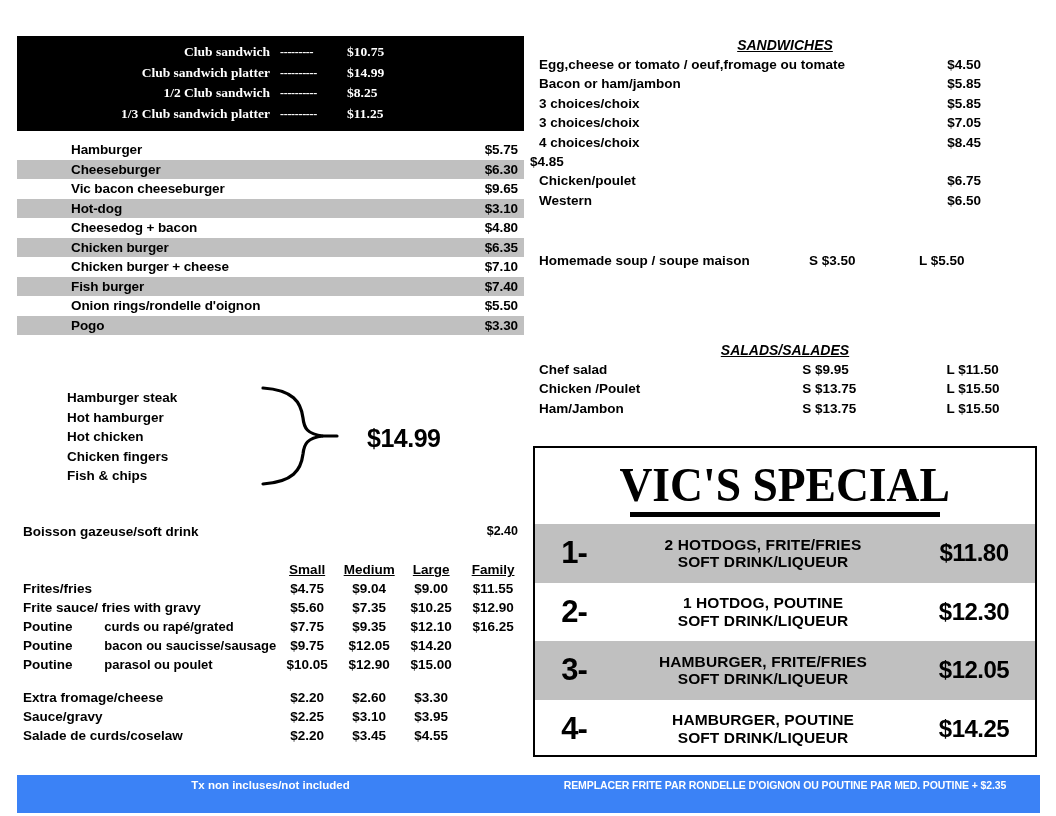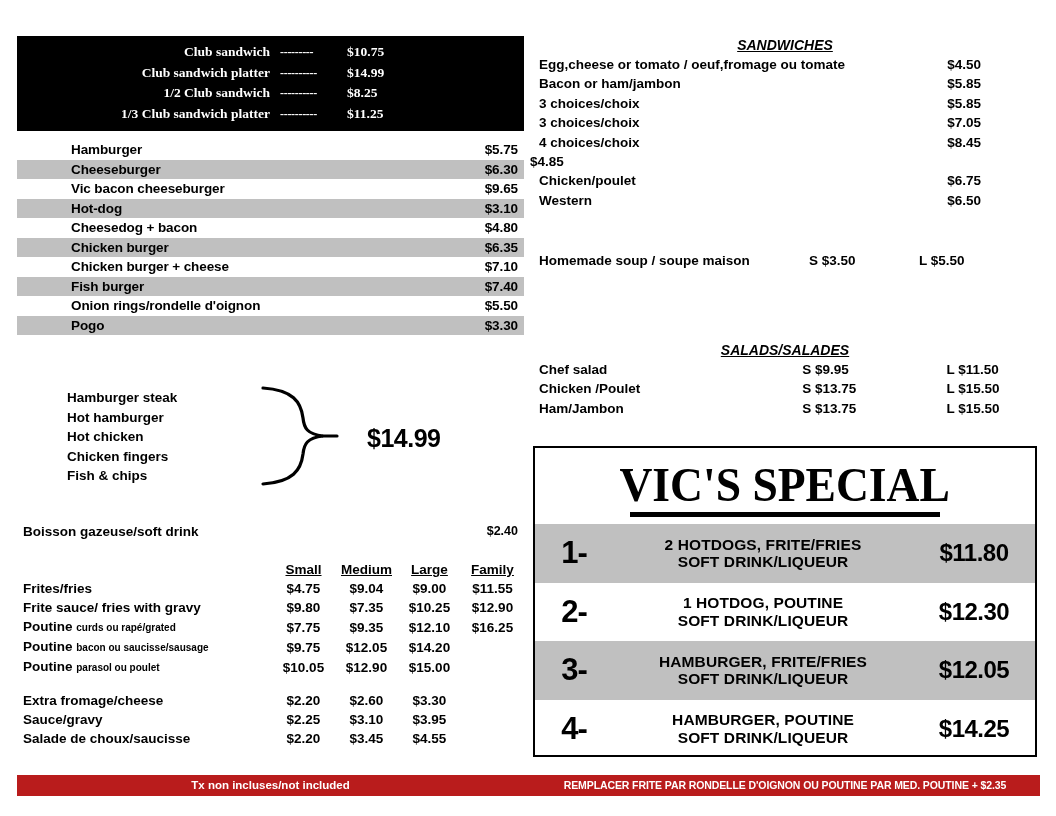--- a/index.html
+++ b/index.html
@@ -150,22 +150,23 @@
     text-decoration: underline;
     text-align: center;
     font-size: 13.5px;
   }
   .fries th.lbl { text-align: left; }
   .fries td.lbl { text-align: left; padding-left: 6px; }
   .fries td.num { text-align: center; }
   .fries col.c-lbl { width: 255px; }
   .fries col.c-n { width: 63px; }
   .sub {
-    font-size: 10px;
-    font-weight: bold;
+    font-size: 13px;
+    font-weight: bold;
+    margin-left: 28px;
   }
   .spacer-row td { height: 14px; }
 
   
   .col-right {
     position: absolute;
     left: 530px;
     top: 36px;
     width: 510px;
   }
@@ -286,22 +287,22 @@
     font-weight: bold;
     letter-spacing: -0.5px;
   }
 
   
   .footer {
     position: absolute;
     left: 17px;
     top: 775px;
     width: 1023px;
-    height: 21px;
-    background: #b91c1c;
+    height: 38px;
+    background: #3b82f6;
     color: #ffffff;
   }
   .footer-left {
     position: absolute;
     left: 0;
     top: 0;
     width: 507px;
     height: 21px;
     line-height: 21px;
     text-align: center;
@@ -440,21 +441,21 @@
     <tbody id="fries-body">
         <tr>
           <td class="lbl"><span>Frites/fries</span></td>
           <td class="num">$4.75</td>
           <td class="num">$9.04</td>
           <td class="num">$9.00</td>
           <td class="num">$11.55</td>
         </tr>
         <tr>
           <td class="lbl"><span>Frite sauce/ fries with gravy</span></td>
-          <td class="num">$9.80</td>
+          <td class="num">$5.60</td>
           <td class="num">$7.35</td>
           <td class="num">$10.25</td>
           <td class="num">$12.90</td>
         </tr>
         <tr>
           <td class="lbl"><span>Poutine</span>  <span class="sub">curds ou rapé/grated</span></td>
           <td class="num">$7.75</td>
           <td class="num">$9.35</td>
           <td class="num">$12.10</td>
           <td class="num">$16.25</td>
@@ -488,21 +489,21 @@
           <td class="num"></td>
         </tr>
         <tr>
           <td class="lbl"><span>Sauce/gravy</span></td>
           <td class="num">$2.25</td>
           <td class="num">$3.10</td>
           <td class="num">$3.95</td>
           <td class="num"></td>
         </tr>
         <tr>
-          <td class="lbl"><span>Salade de choux/saucisse</span></td>
+          <td class="lbl"><span>Salade de curds/coselaw</span></td>
           <td class="num">$2.20</td>
           <td class="num">$3.45</td>
           <td class="num">$4.55</td>
           <td class="num"></td>
         </tr>
       </tbody>
   </table>
 
   <div class="col-right">
     <div class="sec-title">SANDWICHES</div>

